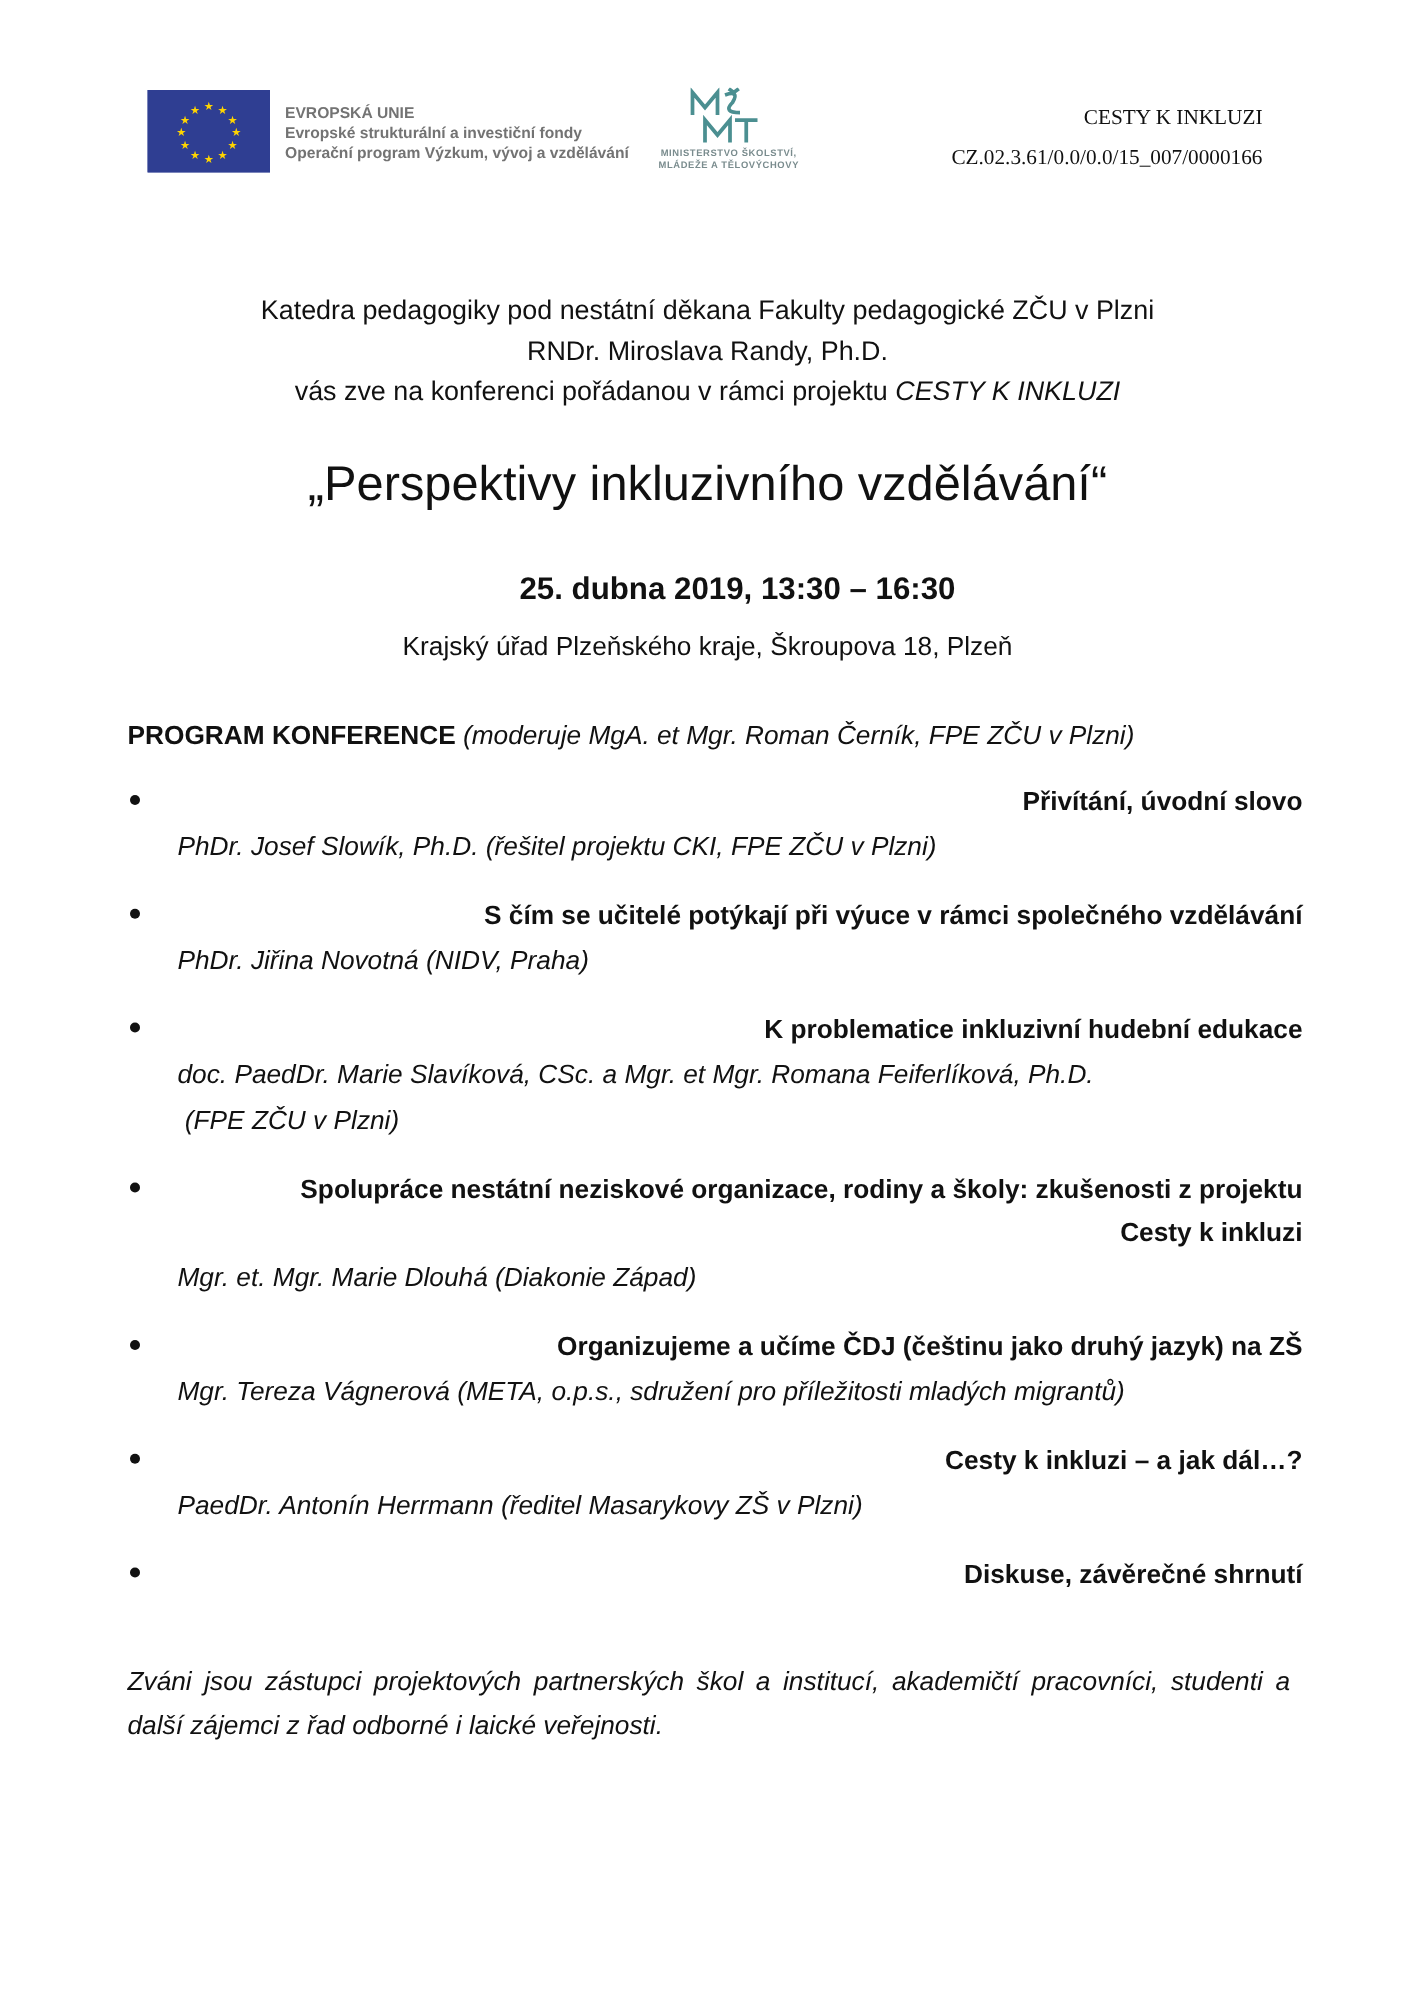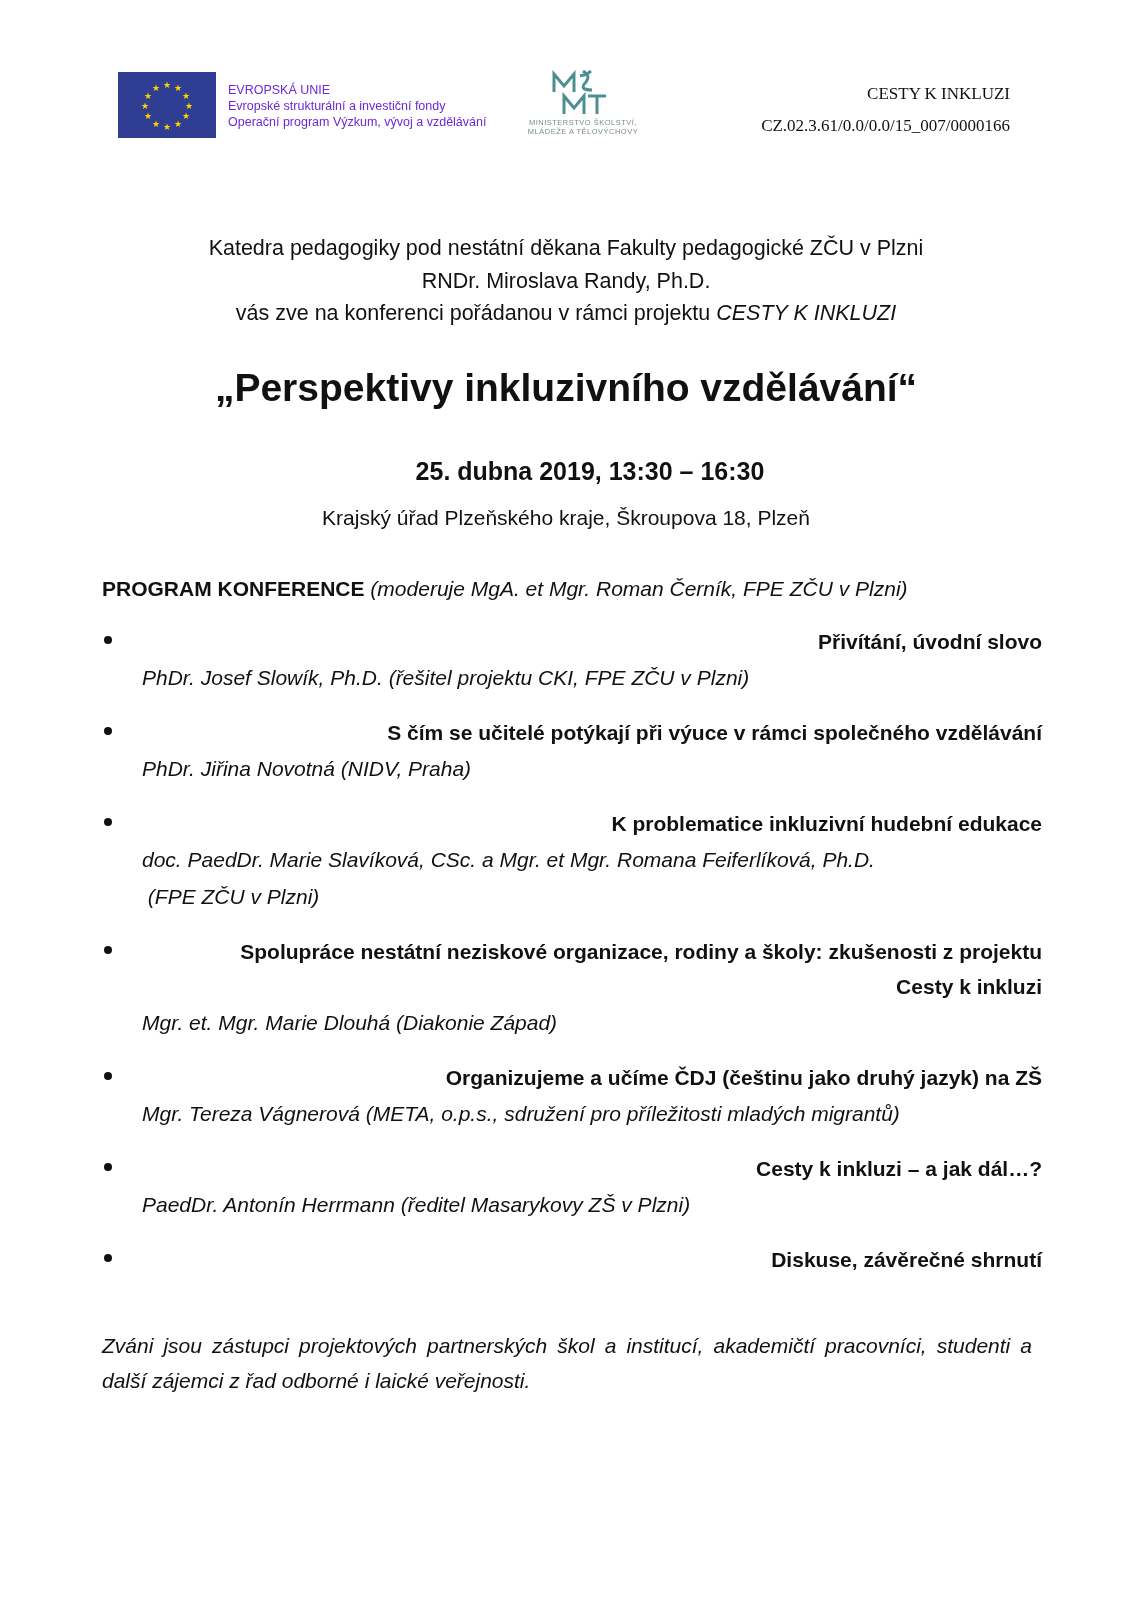--- a/index.html
+++ b/index.html
@@ -1,29 +1,29 @@
 <!DOCTYPE html>
 <html><head>
 <meta charset="utf-8">
 <style>
   html, body { margin:0; padding:0; background:#ffffff; }
   body { width:1132px; height:1600px; position:relative; overflow:hidden; color:#111; font-family:"Liberation Sans", sans-serif; }
   .header { position:absolute; left:0; top:0; width:1132px; height:160px; }
   .eu-flag { position:absolute; left:118px; top:72px; width:98px; height:66px; background:#2f3e92; }
   .eu-flag svg { width:98px; height:66px; display:block; }
-  .eu-text { position:absolute; left:228px; top:82px; font-family:"Liberation Sans", sans-serif; font-size:12.5px; line-height:16px; color:#6d28d9; }
+  .eu-text { position:absolute; left:228px; top:82px; font-family:"Liberation Sans", sans-serif; font-size:12.5px; line-height:16px; color:#737373;font-weight:bold; }
   .msmt { position:absolute; left:518px; top:70px; width:130px; height:66px; }
   .msmt-mark { position:absolute; left:32px; top:0; width:60px; height:48px; }
-  .msmt-caption { position:absolute; left:0; top:48px; width:130px; text-align:center; font-size:7.5px; line-height:9px; color:#7a8c8e; letter-spacing:0.5px; }
+  .msmt-caption { position:absolute; left:0; top:48px; width:130px; text-align:center; font-size:7.5px; line-height:9px; color:#7a8c8e; letter-spacing:0.5px;font-weight:bold; }
   .proj { position:absolute; right:122px; top:78px; text-align:right; font-family:"Liberation Serif", serif; font-size:17px; line-height:32px; color:#111; }
   .doc { position:absolute; left:0; top:0; width:1132px; font-family:"DejaVu Sans", sans-serif; }
   .center { position:absolute; left:0; width:1132px; text-align:center; }
   .intro { top:232px; font-family:"Liberation Sans", sans-serif; font-size:21.5px; line-height:32.5px; }
   .intro i { font-style:italic; }
-  .title { top:364px; font-family:"Liberation Sans", sans-serif; font-weight:bold; font-size:39px; line-height:48px; }
+  .title { top:364px; font-family:"Liberation Sans", sans-serif; font-weight:normal; font-size:39px; line-height:48px; }
   .date { top:455px; font-family:"Liberation Sans", sans-serif; font-weight:bold; font-size:25px; line-height:32px;margin-left:24px; }
   .venue { top:504px; font-family:"Liberation Sans", sans-serif; font-size:21px; line-height:28px; }
   .program-head { position:absolute; left:102px; top:575px; font-family:"Liberation Sans", sans-serif; font-size:21px; line-height:28px; }
   .program-head b { font-weight:bold; }
   .program-head i { font-style:italic; }
   .items { position:absolute; left:102px; top:624px; width:940px; font-family:"Liberation Sans", sans-serif; font-size:21px; }
   .item { position:relative; padding-left:40px; margin-bottom:19px; }
   .bullet { position:absolute; left:2px; top:12px; width:8px; height:8px; border-radius:50%; background:#111; }
   .item-title { font-weight:bold; line-height:35px; display:block;text-align:right; }
   .item-speaker { font-style:italic; line-height:37px; display:block; }

